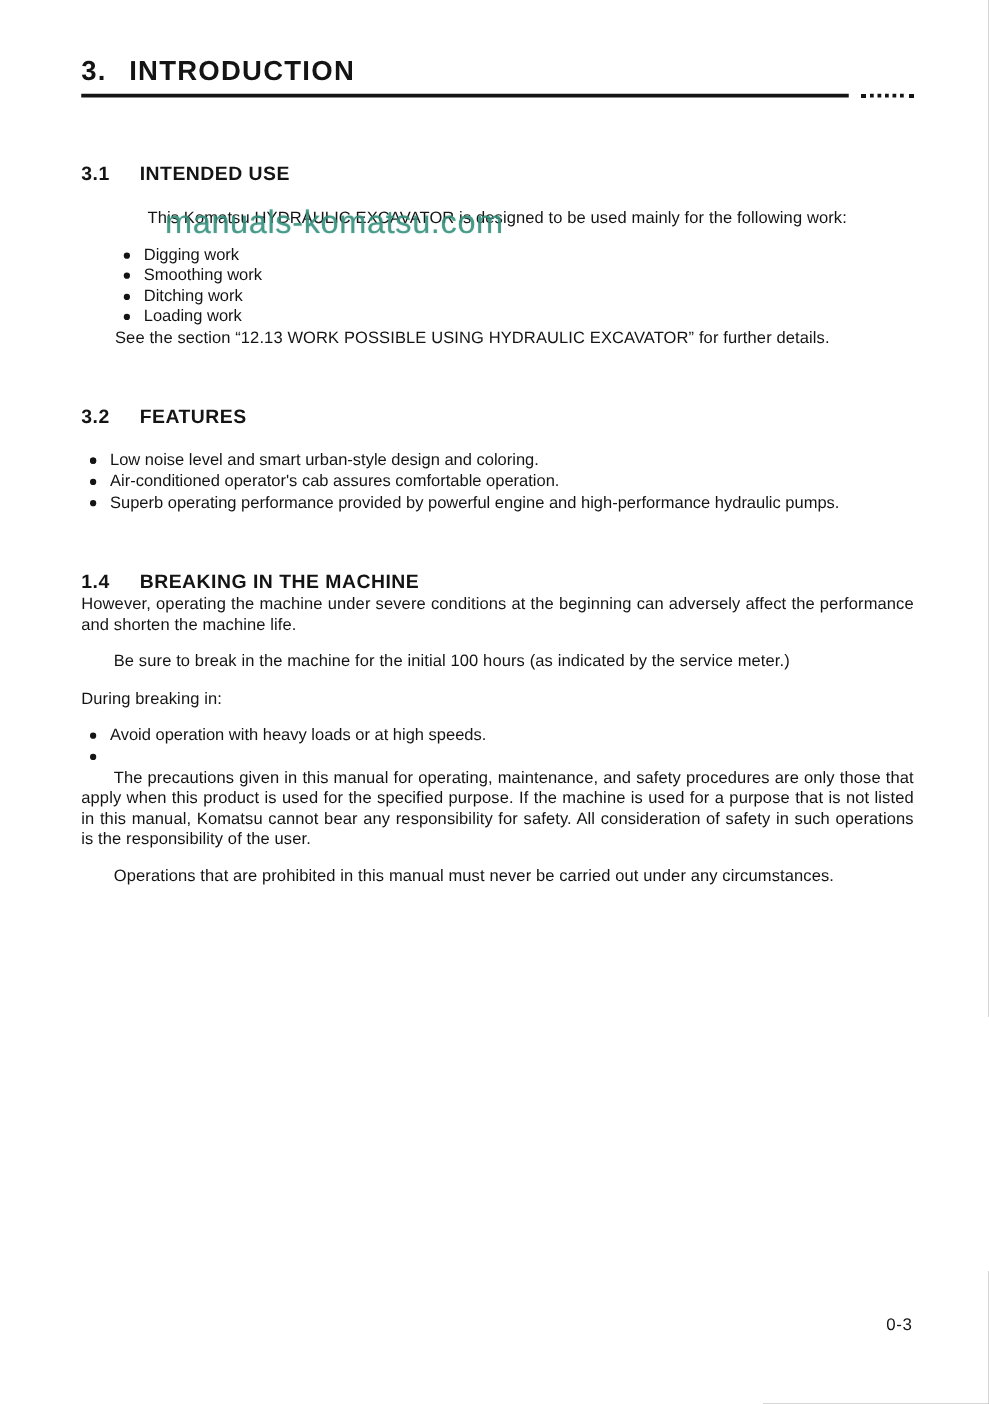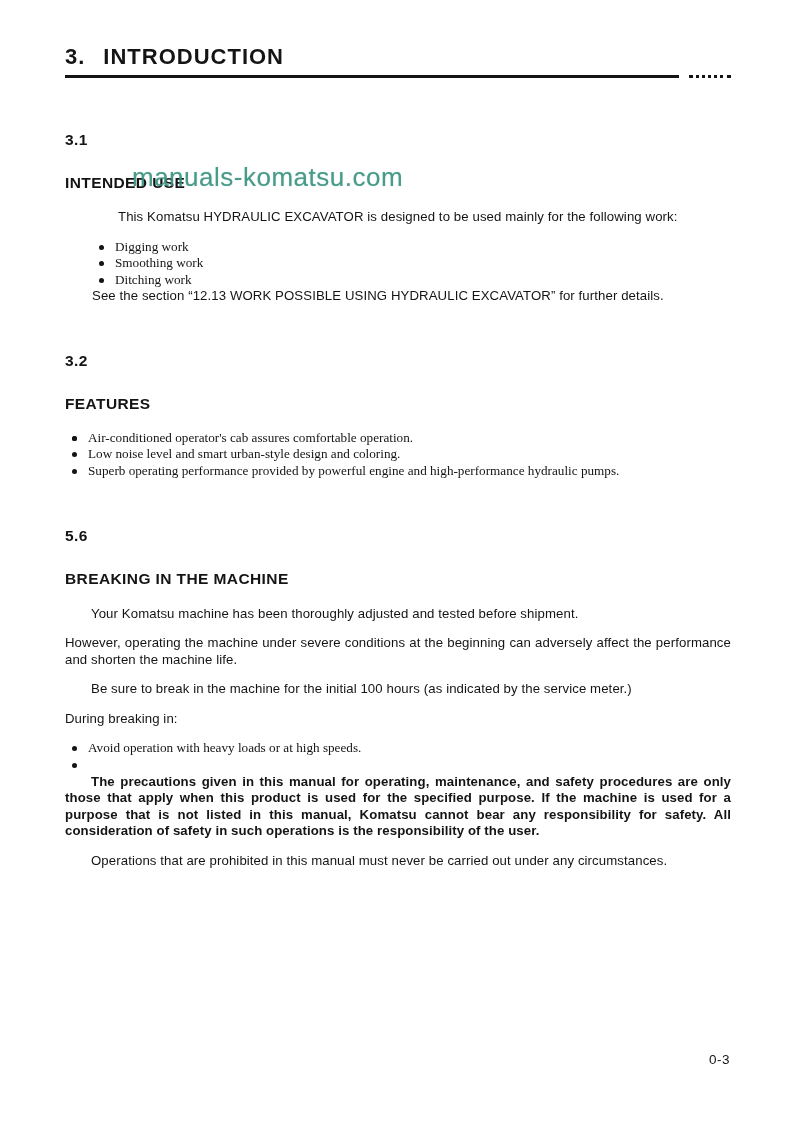--- a/index.html
+++ b/index.html
@@ -15,33 +15,33 @@
   .content { position:absolute; left:65px; top:44px; width:666px; }
 
   
   .chapter-title { display:flex; gap:18px; font-size:22px; font-weight:bold; letter-spacing:1px; line-height:26px; }
   .rule-row { display:flex; align-items:flex-end; margin-top:5px; }
   .rule-solid { flex:1; height:0; border-bottom:3px solid #141414; }
   .rule-dots { width:42px; height:0; border-bottom:3px dotted #141414; margin-left:10px; }
 
   
   .section { margin-top:46px; }
-  .section-heading { display:flex; gap:24px; font-size:15.5px; font-weight:bold; letter-spacing:0.4px; line-height:19px;flex-direction:column; }
+  .section-heading { display:flex; gap:24px; font-size:15.5px; font-weight:bold; letter-spacing:0.4px; line-height:19px; }
 
   
   .body-text { font-size:13.2px; line-height:16.4px; text-align:justify; letter-spacing:0.1px; }
   .indent { text-indent:26px; }
   .para { margin-top:0; }
   .mt-line { }
-  .mt-para { margin-top:17px;font-weight:bold; }
+  .mt-para { margin-top:17px; }
 
   .inset { margin-left:27px; }
 
   ul.bullets { list-style:none; margin:6px 0 0 0; padding:0; }
-  ul.bullets li { position:relative; padding-left:23px; line-height:16.6px; font-size:13.2px; text-align:justify;font-family:Liberation Serif, serif; }
+  ul.bullets li { position:relative; padding-left:23px; line-height:16.6px; font-size:13.2px; text-align:justify; }
   ul.bullets .dot {
     position:absolute; left:7px; top:6px;
     width:5px; height:5px; border-radius:50%;
     background:#141414;
   }
 
   .watermark {
     position:absolute; left:132px; top:162px;
     font-size:26px; letter-spacing:0.5px;
     color:rgba(52,144,124,0.82);
@@ -77,44 +77,44 @@
       <div class="section-heading">
         <span>3.1</span>
         <span>INTENDED USE</span>
       </div>
       <div class="inset">
         <p class="body-text para indent" style="margin-top:17px;">This Komatsu HYDRAULIC EXCAVATOR is designed to be used mainly for the following work:</p>
         <ul class="bullets">
           <li><span class="dot"></span><span>Digging work</span></li>
           <li><span class="dot"></span><span>Smoothing work</span></li>
           <li><span class="dot"></span><span>Ditching work</span></li>
+          <li><span class="dot"></span><span>Loading work</span></li>
         </ul>
         <p class="body-text para mt-line">See the section “12.13 WORK POSSIBLE USING HYDRAULIC EXCAVATOR” for further details.</p>
       </div>
     </div>
 
     <div class="section">
       <div class="section-heading">
         <span>3.2</span>
         <span>FEATURES</span>
       </div>
       <ul class="bullets" style="margin-top:17px;">
         <li><span class="dot"></span></li>
+        <li><span class="dot"></span><span>Low noise level and smart urban-style design and coloring.</span></li>
         <li><span class="dot"></span><span>Air-conditioned operator's cab assures comfortable operation.</span></li>
-        <li><span class="dot"></span><span>Low noise level and smart urban-style design and coloring.</span></li>
         <li><span class="dot"></span><span>Superb operating performance provided by powerful engine and high-performance hydraulic pumps.</span></li>
       </ul>
     </div>
 
     <div class="section">
       <div class="section-heading">
-        <span>5.6</span>
+        <span>1.4</span>
         <span>BREAKING IN THE MACHINE</span>
       </div>
-      <p class="body-text para indent" style="margin-top:18px;">Your Komatsu machine has been thoroughly adjusted and tested before shipment.</p>
       <p class="body-text para">However, operating the machine under severe conditions at the beginning can adversely affect the performance and shorten the machine life.</p>
       <p class="body-text para indent">Be sure to break in the machine for the initial 100 hours (as indicated by the service meter.)</p>
       <p class="body-text para">During breaking in:</p>
       <ul class="bullets" style="margin-top:0;">
         <li><span class="dot"></span><span>Avoid operation with heavy loads or at high speeds.</span></li>
         <li><span class="dot"></span></li>
       </ul>
       <p class="body-text para indent mt-para">The precautions given in this manual for operating, maintenance, and safety procedures are only those that apply when this product is used for the specified purpose. If the machine is used for a purpose that is not listed in this manual, Komatsu cannot bear any responsibility for safety. All consideration of safety in such operations is the responsibility of the user.</p>
       <p class="body-text para indent">Operations that are prohibited in this manual must never be carried out under any circumstances.</p>
     </div>

